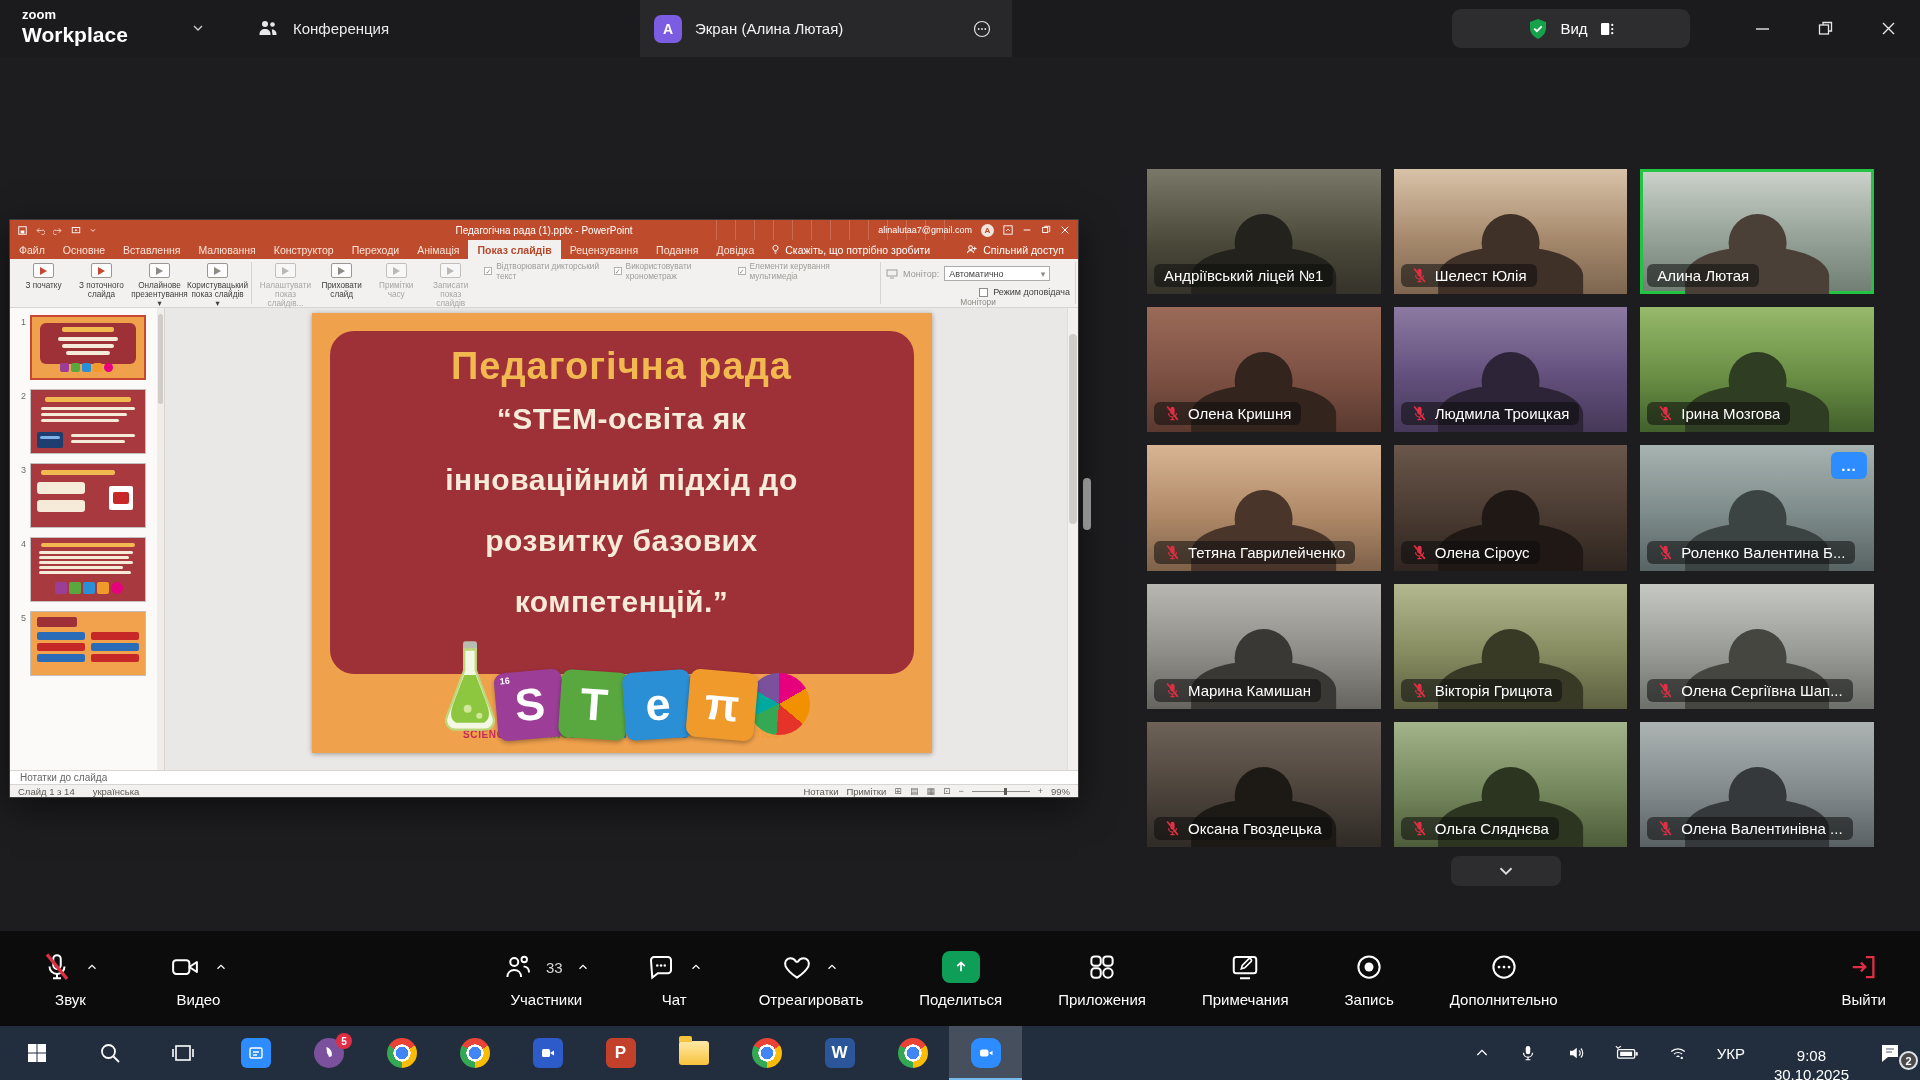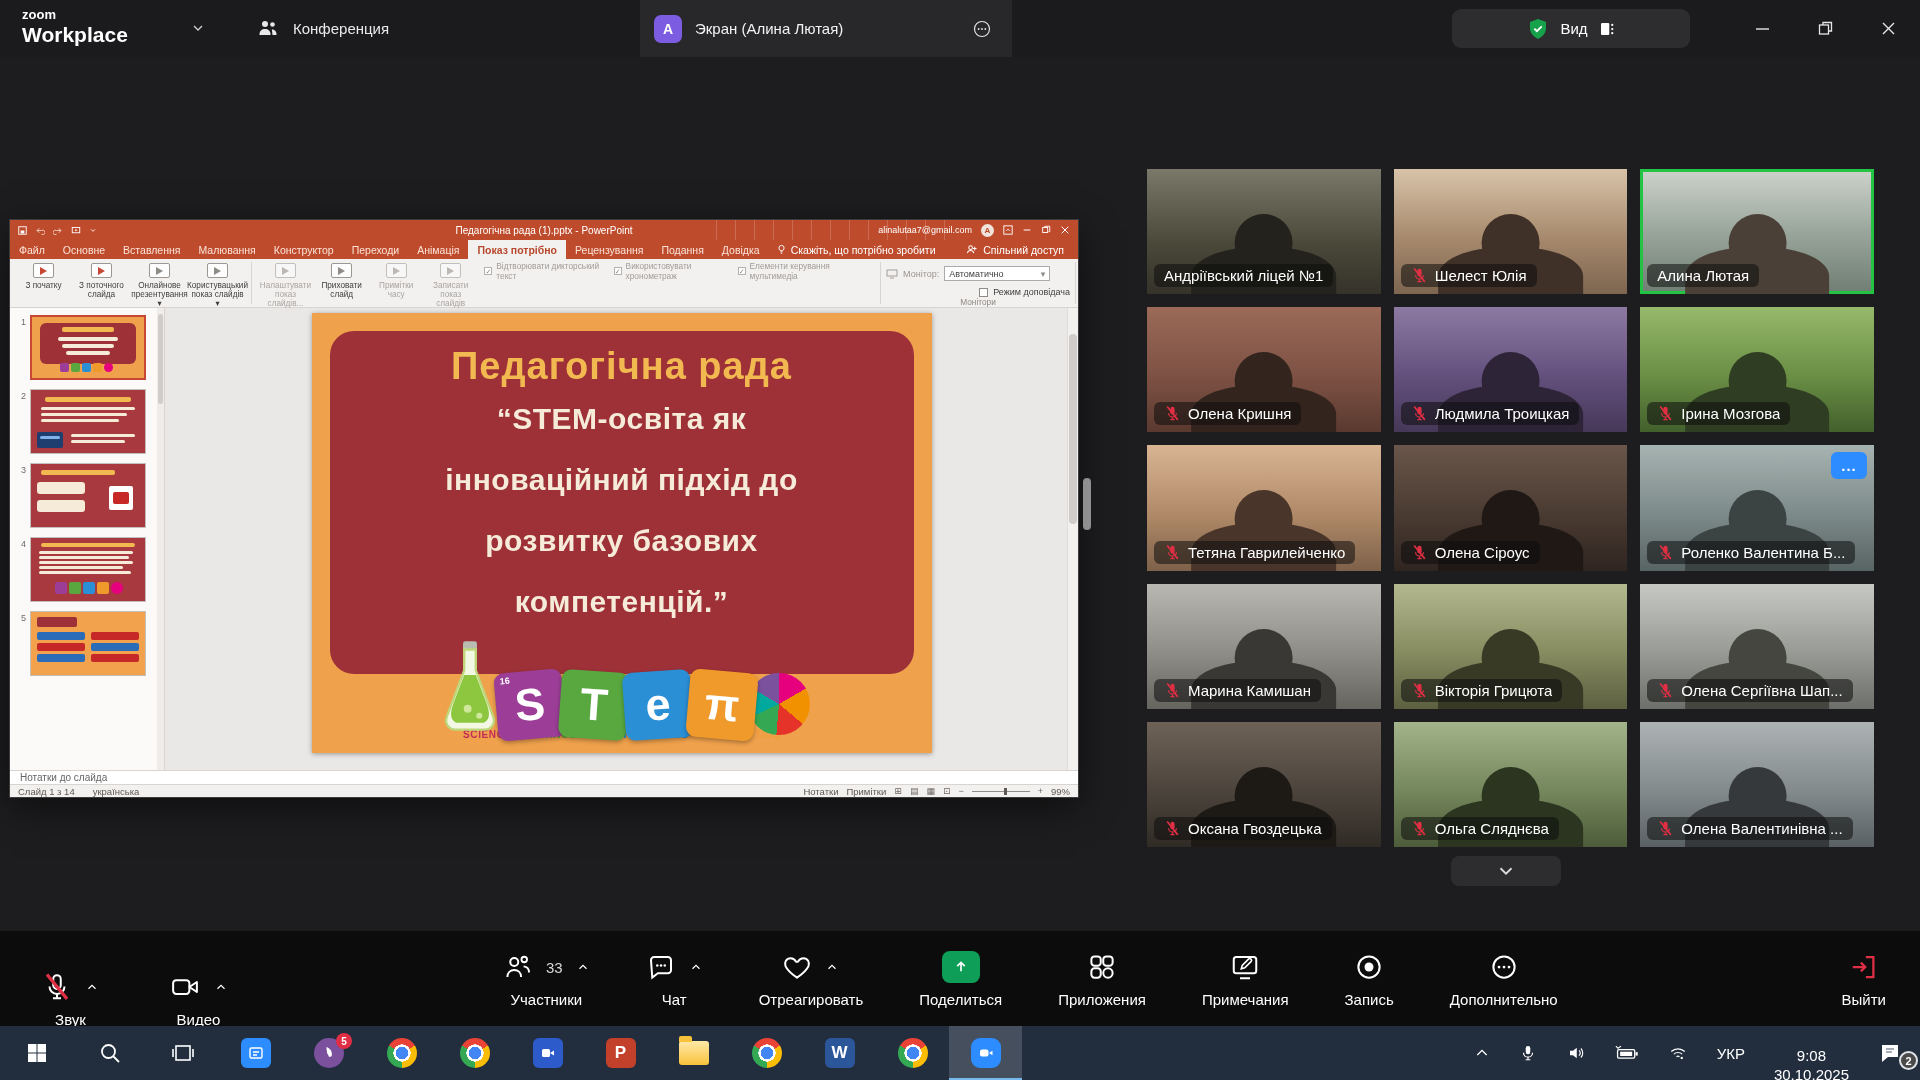--- a/index.html
+++ b/index.html
@@ -111,21 +111,21 @@
   .t10{background:linear-gradient(180deg,#b9b7b2,#8f8d88 55%,#66645f);--p:#3a3835;}
   .t11{background:linear-gradient(180deg,#b4b88f,#868b60 55%,#5c6040);padding-left:16px;--p:#383a26;}
   .t12{background:linear-gradient(180deg,#c6c9c3,#989b95 55%,#6d706a);--p:#44463f;}
   .t13{background:linear-gradient(180deg,#6e6257,#4c443c 55%,#302b26);--p:#1d1a16;}
   .t14{background:linear-gradient(180deg,#a3b38a,#75875c 55%,#4d5c3a);--p:#2c3520;}
   .t15{background:linear-gradient(180deg,#adb3b3,#828a8c 55%,#596164);--p:#35393b;}
   .pager{position:absolute;left:1451px;top:856px;width:110px;height:30px;background:#2d2d30;border-radius:8px;display:flex;align-items:center;justify-content:center;border:none;}
 
   
   .ztb{position:absolute;left:0;right:0;top:931px;height:95px;background:#0c0c0d;}
-  .cluster-l{position:absolute;left:36px;top:0;height:95px;display:flex;gap:58px;align-items:center;margin-top:20px;}
+  .cluster-l{position:absolute;left:36px;top:0;height:95px;display:flex;gap:58px;align-items:center;}
   .cluster-m{position:absolute;left:497px;top:0;height:95px;display:flex;gap:44px;align-items:center;}
   .cluster-r{position:absolute;right:28px;top:0;height:95px;display:flex;align-items:center;}
   .tbtn{display:flex;flex-direction:column;align-items:center;color:#fff;background:none;border:none;font-family:inherit;}
   .tbi{height:36px;display:flex;align-items:center;gap:13px;}
   .tbl{font-size:15px;margin-top:6px;}
   .count{font-size:15px;color:#d8d8d8;}
   .share-ico{width:38px;height:32px;border-radius:8px;background:#0E9E57;display:flex;align-items:center;justify-content:center;}
 
   
   .tkbar{position:absolute;left:0;right:0;top:1026px;height:54px;background:#222E3E;display:flex;align-items:stretch;color:#fff;}
@@ -297,21 +297,21 @@
     </div>
 
     <div class="ppt-tabsrow">
       <span class="ppt-tab">Файл</span>
       <span class="ppt-tab">Основне</span>
       <span class="ppt-tab">Вставлення</span>
       <span class="ppt-tab">Малювання</span>
       <span class="ppt-tab">Конструктор</span>
       <span class="ppt-tab">Переходи</span>
       <span class="ppt-tab">Анімація</span>
-      <span class="ppt-tab active">Показ потрібно</span>
+      <span class="ppt-tab active">Показ слайдів</span>
       <span class="ppt-tab">Рецензування</span>
       <span class="ppt-tab">Подання</span>
       <span class="ppt-tab">Довідка</span>
       <span class="tellme">
         <svg width="9" height="11" viewBox="0 0 12 14">
             <circle cx="6" cy="5" r="3.5" fill="none" stroke="#fff" stroke-width="1.2"></circle>
             <path d="M4.5 10h3M5 12h2" stroke="#fff" stroke-width="1.2"></path>
           </svg>
         <span>Скажіть, що потрібно зробити</span>
       </span>

